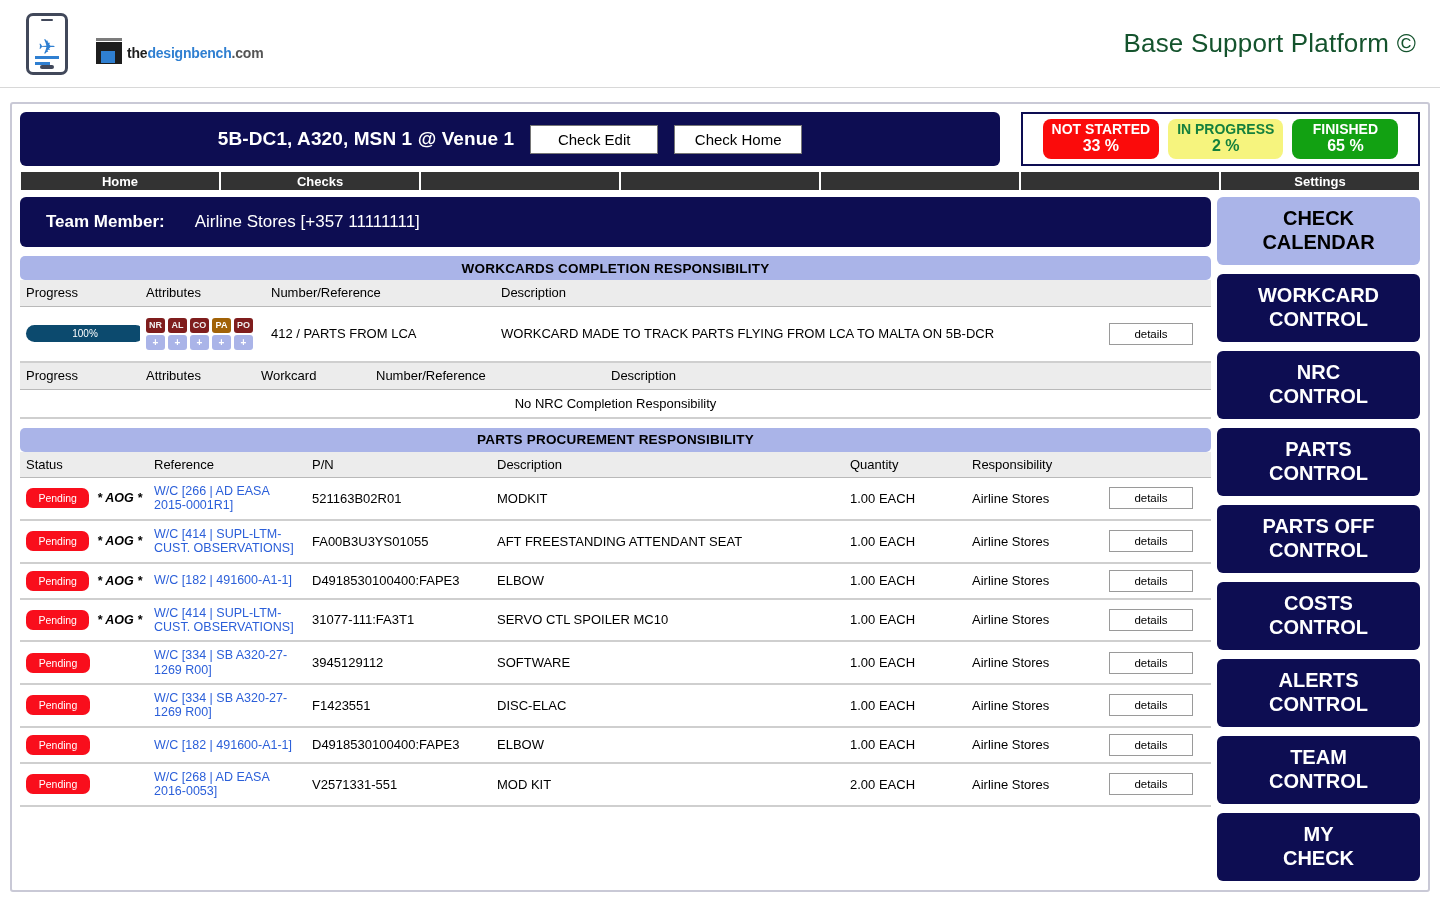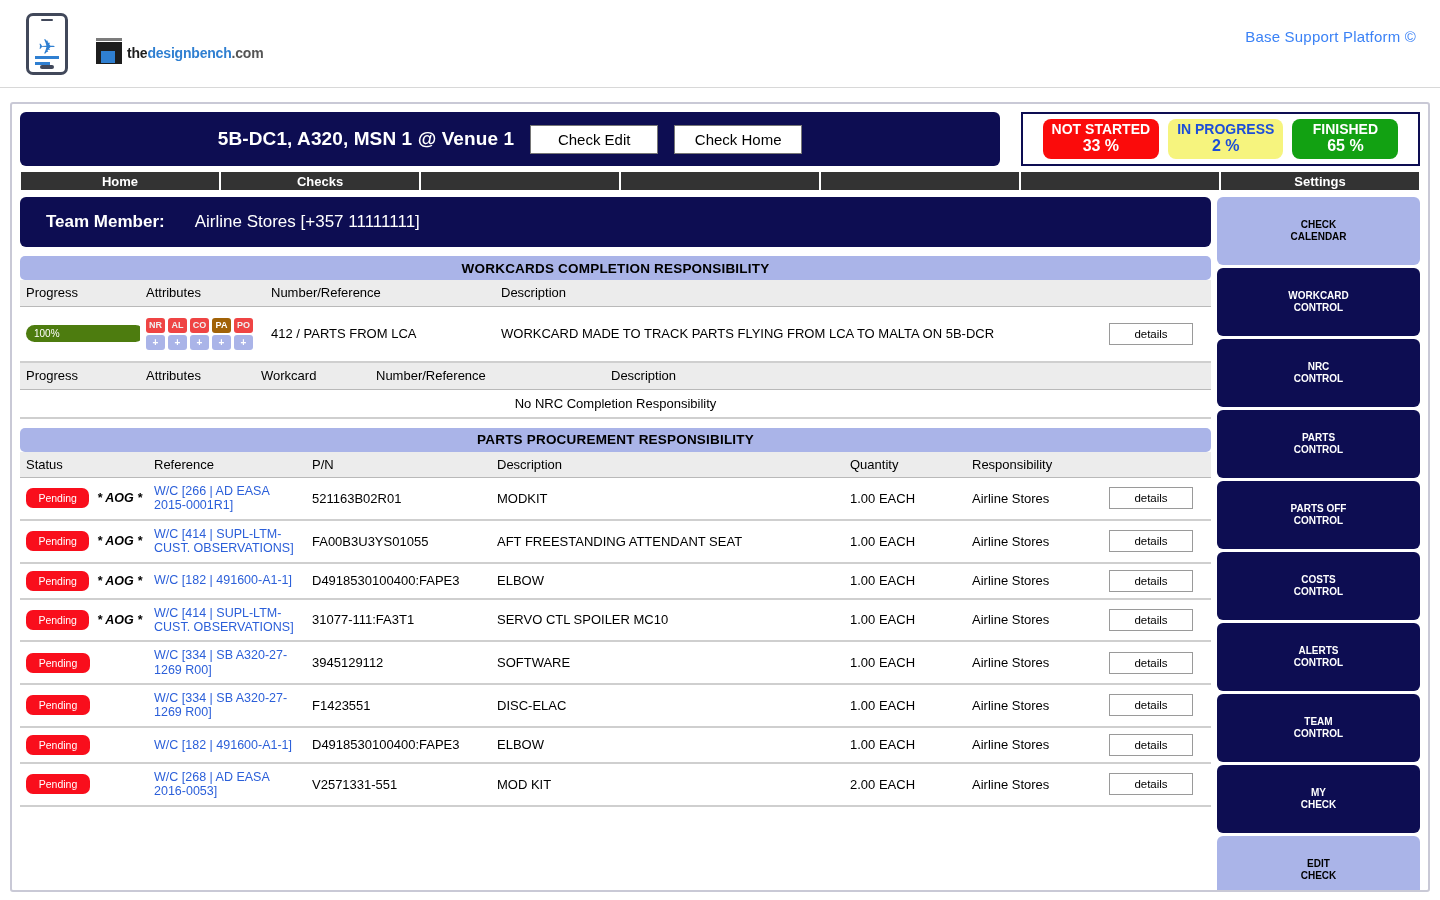--- a/index.html
+++ b/index.html
@@ -54,21 +54,21 @@
   }
   .tdb-mark::after {
     content: ""; position: absolute; left: 0; top: -9px; width: 26px; height: 3px; background: #7c7c7c;
   }
   .tdb-text { font-size: 14px; font-weight: bold; color: #1d1d1d; letter-spacing: -.2px; }
   .tdb-text .blue { color: #2f7fd1; }
   .tdb-text .gray { color: #555; font-weight: bold; }
 
   .platform-label {
     position: absolute; right: 24px; top: 28px;
-    font-size: 15px; color: #3b82f6; letter-spacing: .2px;
+    font-size: 26px; color: #14532d; letter-spacing: .2px;
   }
 
   
   .app {
     position: relative;
     margin: 14px 10px 0 10px;
     height: 790px;
     border: 2px solid #c9c9d6;
     border-radius: 3px;
     background: #ffffff;
@@ -107,21 +107,21 @@
   .pill {
     border-radius: 8px;
     padding: 3px 9px 4px;
     text-align: center;
     line-height: 1.1;
     min-width: 106px;
   }
   .pill .l1 { font-size: 14px; font-weight: bold; display: block; }
   .pill .l2 { font-size: 16px; font-weight: bold; display: block; }
   .pill.red   { background: #fb0b0b; color: #ffffff; }
-  .pill.yellow{ background: #f6f47e; color: #1d4ed8; }
+  .pill.yellow{ background: #f6f47e; color: #15803d; }
   .pill.green { background: #12a112; color: #ffffff; }
 
   
   .navstrip { display: flex; margin: 5px 8px 0 8px; }
   .navcell {
     flex: 1 1 0;
     background: #333333;
     border: 1px solid #ffffff;
     color: #ffffff;
     font-size: 13px;
@@ -172,28 +172,28 @@
     padding: 6px; vertical-align: middle;
     background: #ffffff;
   }
   table.grid tr:last-child td { border-bottom: 2px solid #cfcfcf; }
   .emptyrow td {
     background: #efefef; text-align: center; font-size: 12.5px;
     border-bottom: none; padding: 4px;
   }
 
   .progress-bar {
-    background: #4d7c0f; color: #ffffff; border-radius: 9px;
-    font-size: 10px; padding: 3px 8px; width: 118px;
+    background: #0c4a6e; color: #ffffff; border-radius: 9px;
+    font-size: 10px; text-align: center; padding: 3px 8px; width: 118px;
   }
   .attr-wrap { display: flex; gap: 3px; }
   .attr-col { display: flex; flex-direction: column; align-items: center; gap: 2px; }
   .attr-badge {
     width: 19px; height: 15px; border-radius: 3px;
-    background: #ef4444; color: #f0f0f0;
+    background: #7f1d1d; color: #f0f0f0;
     font-size: 9px; font-weight: bold;
     display: flex; align-items: center; justify-content: center;
   }
   .attr-badge.on { background: #a16207; color: #ffffff; }
   .attr-plus {
     width: 19px; height: 15px; border-radius: 3px;
     background: #aab4e8; color: #ffffff;
     font-size: 10px; font-weight: bold;
     display: flex; align-items: center; justify-content: center;
     cursor: pointer;
@@ -210,24 +210,24 @@
     background: #f90e1c; color: #ffffff; border-radius: 7px;
     font-size: 10.5px; padding: 4px 0; width: 64px; text-align: center;
     display: inline-block;
   }
   .aog { font-size: 12.5px; font-weight: bold; font-style: italic; margin-left: 8px; white-space: nowrap; }
   .ref-link { color: #2b5fd9; text-decoration: none; font-size: 12.5px; line-height: 1.15; display: block; }
 
   
   .side-btn {
     border-radius: 6px;
-    margin-bottom: 3px;
+    margin-bottom: 9px;
     height: 68px;
     display: flex; flex-direction: column; align-items: center; justify-content: center;
-    font-size: 10px; font-weight: bold; line-height: 1.18;
+    font-size: 20px; font-weight: bold; line-height: 1.18;
     text-align: center; cursor: pointer;
     background: #0d0d52; color: #ffffff;
   }
   .side-btn.light { background: #aab4e8; color: #000000; }
 </style>
 </head>
 <body>
 
 <div class="brandbar">
   <div class="logo-phone">

